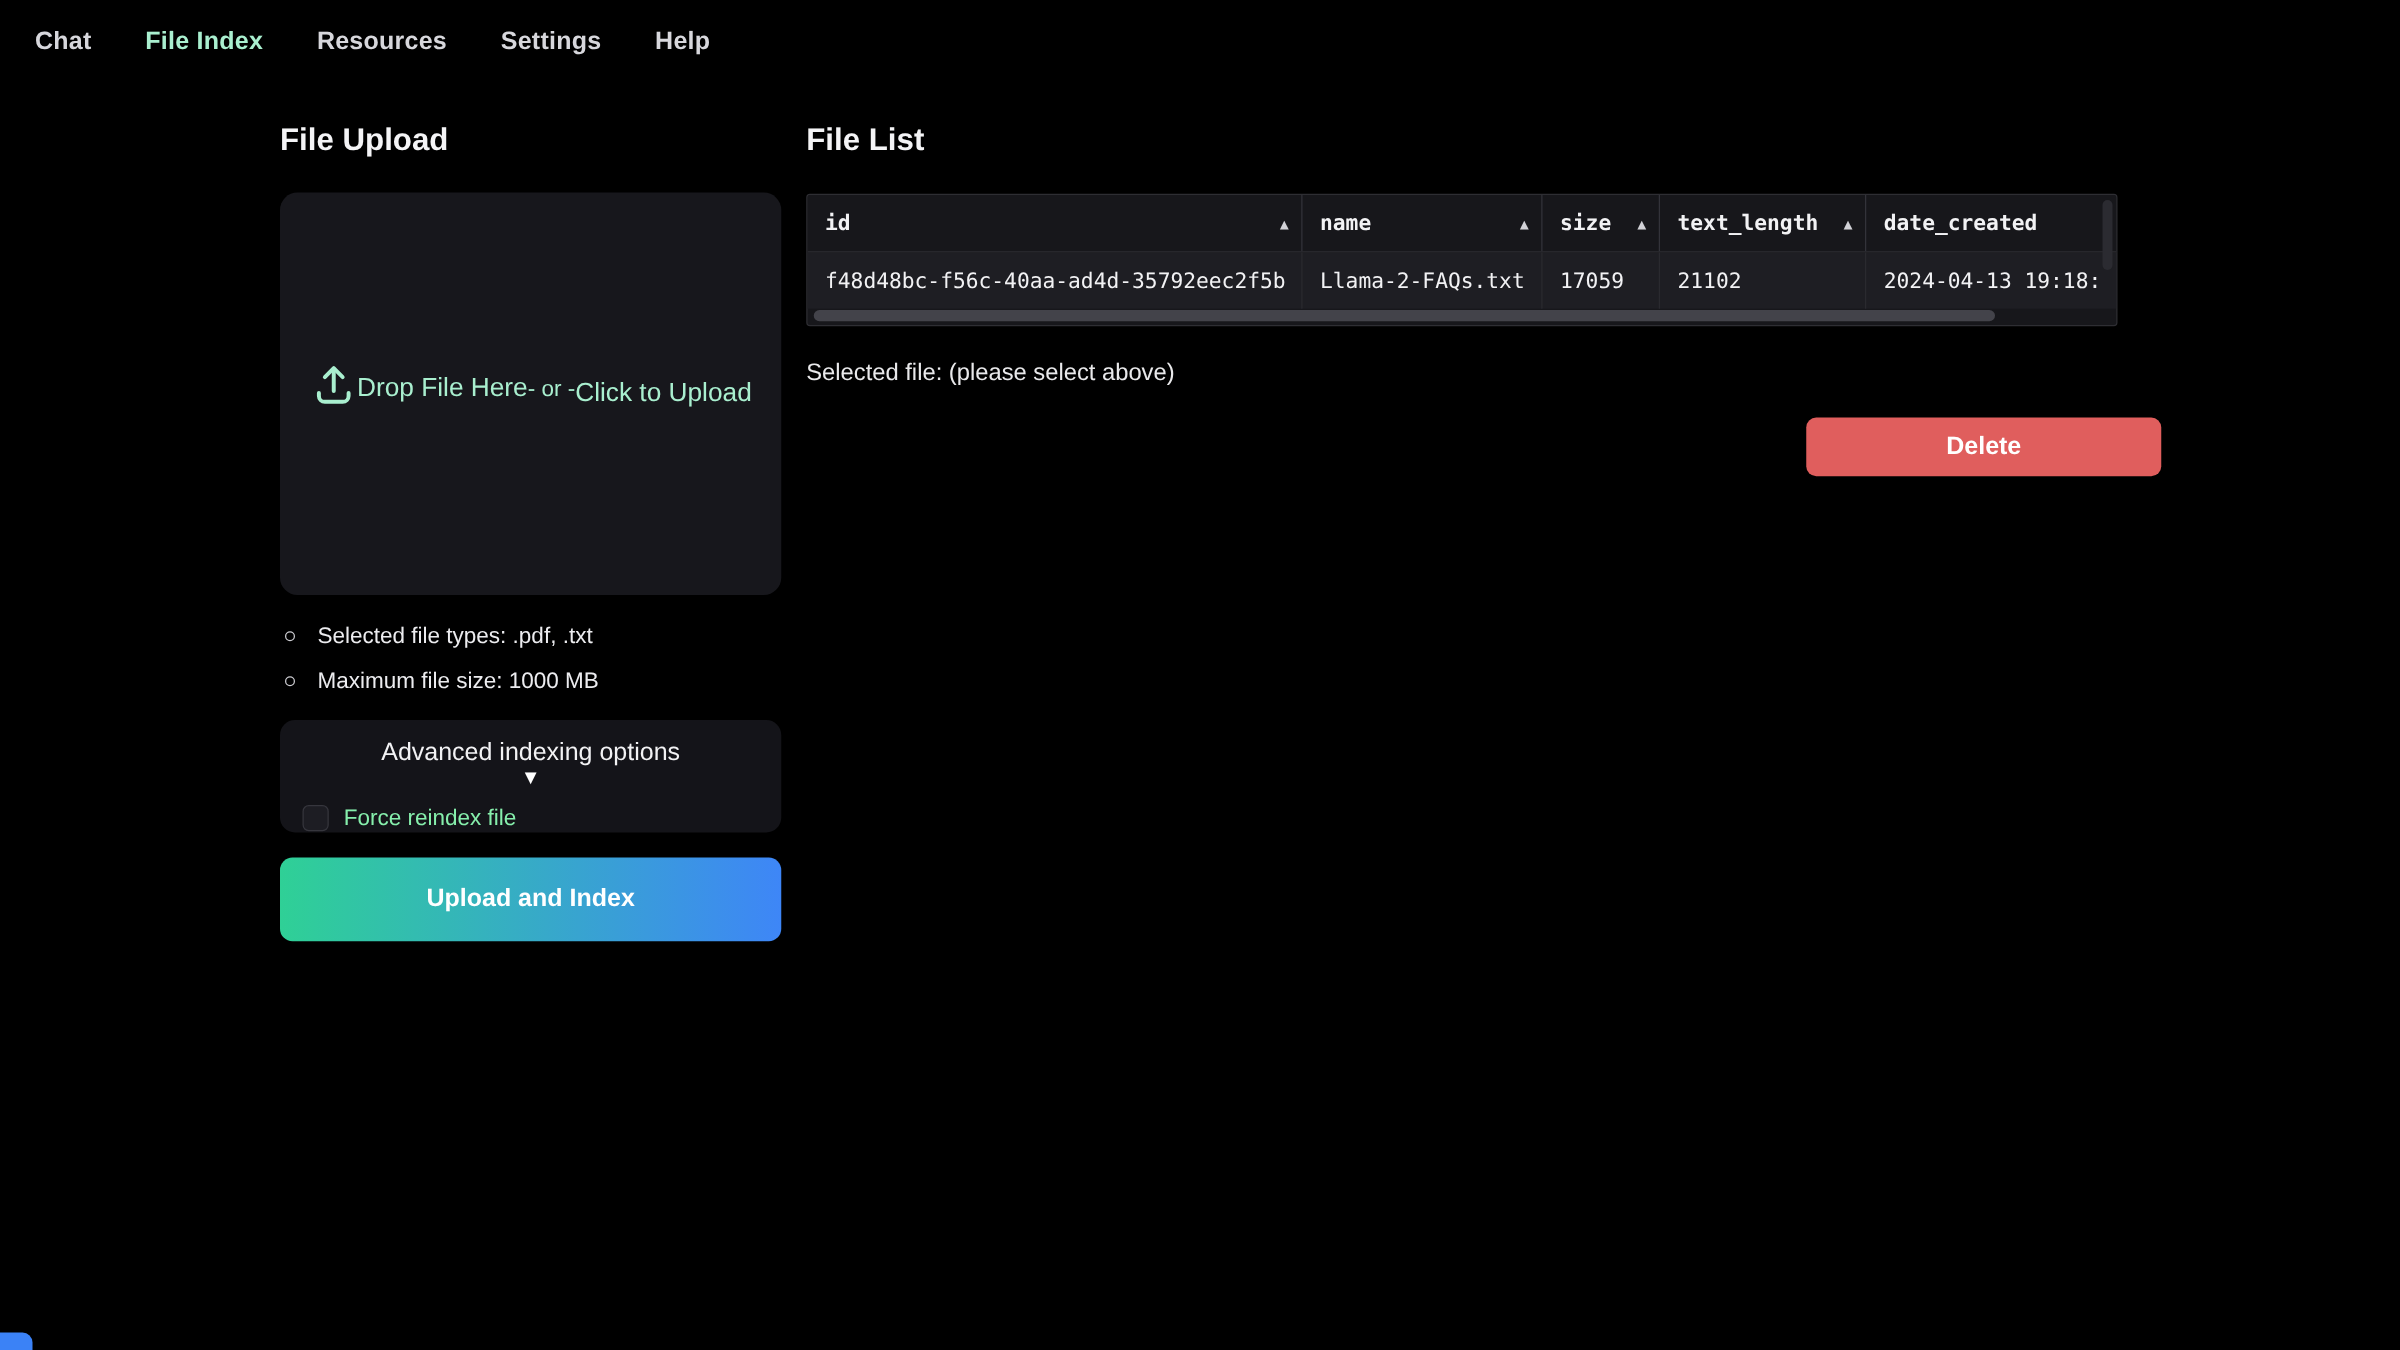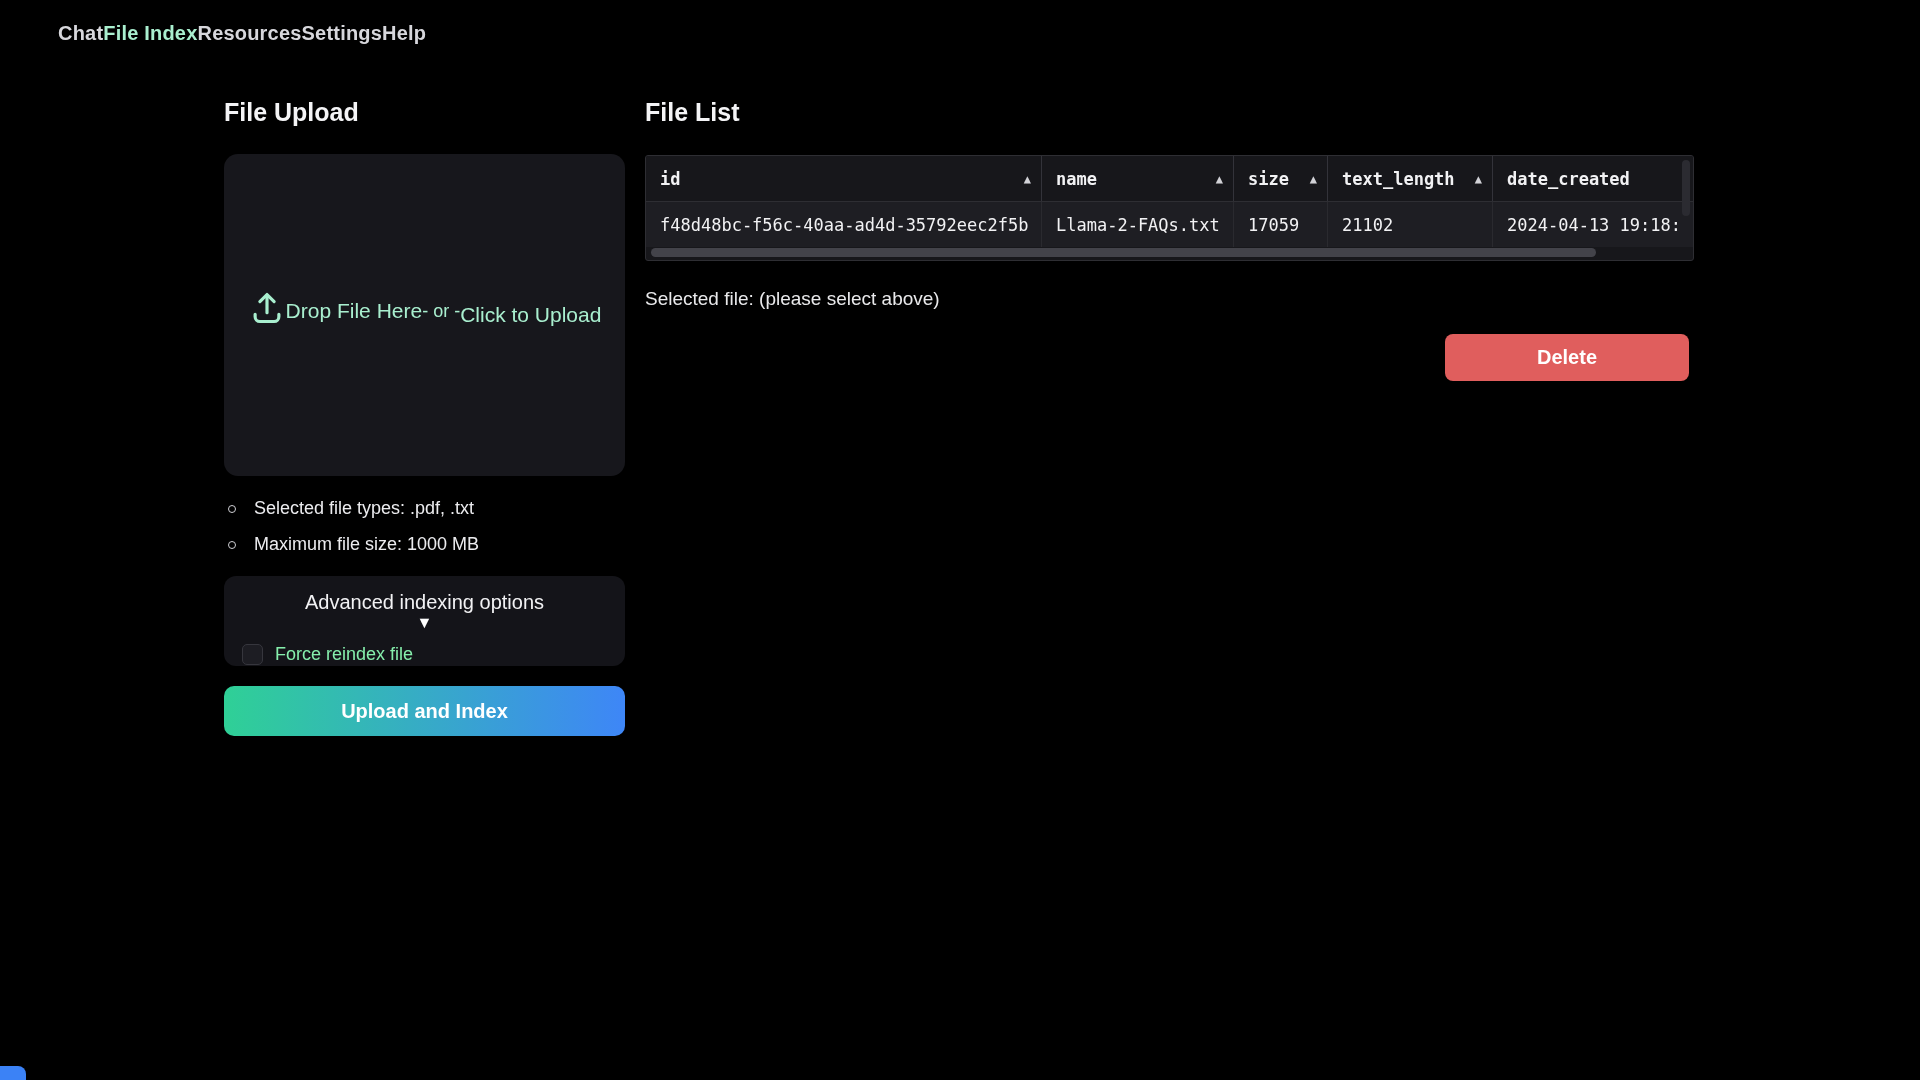--- a/index.html
+++ b/index.html
@@ -1,21 +1,21 @@
 <!DOCTYPE html>
 <html><head>
 <meta charset="utf-8">
 <style>
   * { margin: 0; padding: 0; box-sizing: border-box; }
   html, body { width: 1920px; height: 1080px; background: #000; overflow: hidden;
     font-family: "Liberation Sans", sans-serif; }
 
   
   .navbar { position: absolute; top: 0; left: 0; width: 1556px; height: 66px;
-    display: flex; align-items: center; padding-left: 58px; }
+    display: flex; align-items: center; padding-left: 28px; gap: 43px; }
   .nav-item { font-size: 20px; font-weight: 600; color: #d7d7dc; cursor: pointer; letter-spacing: .2px; }
   .nav-item.active { color: #a9efcf; }
 
   
   .section-title { position: absolute; font-size: 25px; font-weight: 700; color: #f4f4f6; text-align: right; }
 
   
   .dropzone { position: absolute; left: 224px; top: 154px; width: 401px; height: 322px;
     background: #17171c; border-radius: 14px; display: flex; flex-direction: row;
     align-items: center; justify-content: center; cursor: pointer; }
@@ -37,21 +37,21 @@
     background: #141419; border-radius: 12px; padding: 15px 18px 0 18px; }
   .acc-head { display: flex; align-items: center; justify-content: space-between; cursor: pointer; flex-direction: column; }
   .acc-title { color: #f2f2f4; font-size: 20px; }
   .acc-chevron { color: #fff; font-size: 16px; }
   .acc-check-row { display: flex; align-items: center; margin-top: 12px; cursor: pointer; }
   .checkbox { width: 21px; height: 21px; border-radius: 5px; background: #1d1d23;
     border: 1px solid #36363d; margin-right: 12px; }
   .check-label { color: #86efac; font-size: 18px; }
 
   
-  .upload-btn { position: absolute; left: 224px; top: 686px; width: 401px; height: 50px;
+  .upload-btn { position: absolute; left: 224px; top: 686px; width: 401px; height: 67px;
     border: none; border-radius: 10px; cursor: pointer;
     background: linear-gradient(90deg, #2fd096 0%, #3e86f7 100%);
     color: #fff; font-size: 20px; font-weight: 700; font-family: "Liberation Sans", sans-serif; }
 
   
   .table-wrap { position: absolute; left: 645px; top: 155px; width: 1049px; height: 106px;
     background: #17171b; border: 1px solid #2e2e33; border-radius: 3px; overflow: hidden; }
   .trow { display: flex; width: 100%; }
   .thead { height: 46px; background: #17171b; border-bottom: 1px solid #2e2e33; }
   .tbody-row { height: 45px; background: #1e1e23; cursor: pointer; }
@@ -68,21 +68,21 @@
   .col-dc { width: 201px; }
   .sort-arrow { font-size: 12px; color: #d2d2d7; margin-left: 8px; }
   .hscroll-track { position: absolute; left: 5px; right: 14px; bottom: 3px; height: 9px; }
   .hscroll-thumb { position: absolute; left: 0; top: 0; height: 9px; width: 945px;
     background: #43434a; border-radius: 5px; cursor: pointer; }
   .vscroll-thumb { position: absolute; right: 3px; top: 4px; width: 8px; height: 56px;
     background: #2b2b31; border-radius: 4px; cursor: pointer; }
 
   .selected-file { position: absolute; left: 645px; top: 288px; font-size: 19px; color: #e9e9eb; }
 
-  .delete-btn { position: absolute; left: 1445px; top: 334px; width: 244px; height: 47px;
+  .delete-btn { position: absolute; left: 1445px; top: 334px; width: 284px; height: 47px;
     border: none; border-radius: 8px; background: #e05e5d; color: #fff;
     font-size: 20px; font-weight: 700; cursor: pointer; font-family: "Liberation Sans", sans-serif; }
 
   .corner-sliver { position: absolute; left: 0; top: 1066px; width: 26px; height: 14px;
     background: #3b82f6; border-top-right-radius: 8px; }
 </style>
 </head>
 <body>
 
 <div class="navbar">

